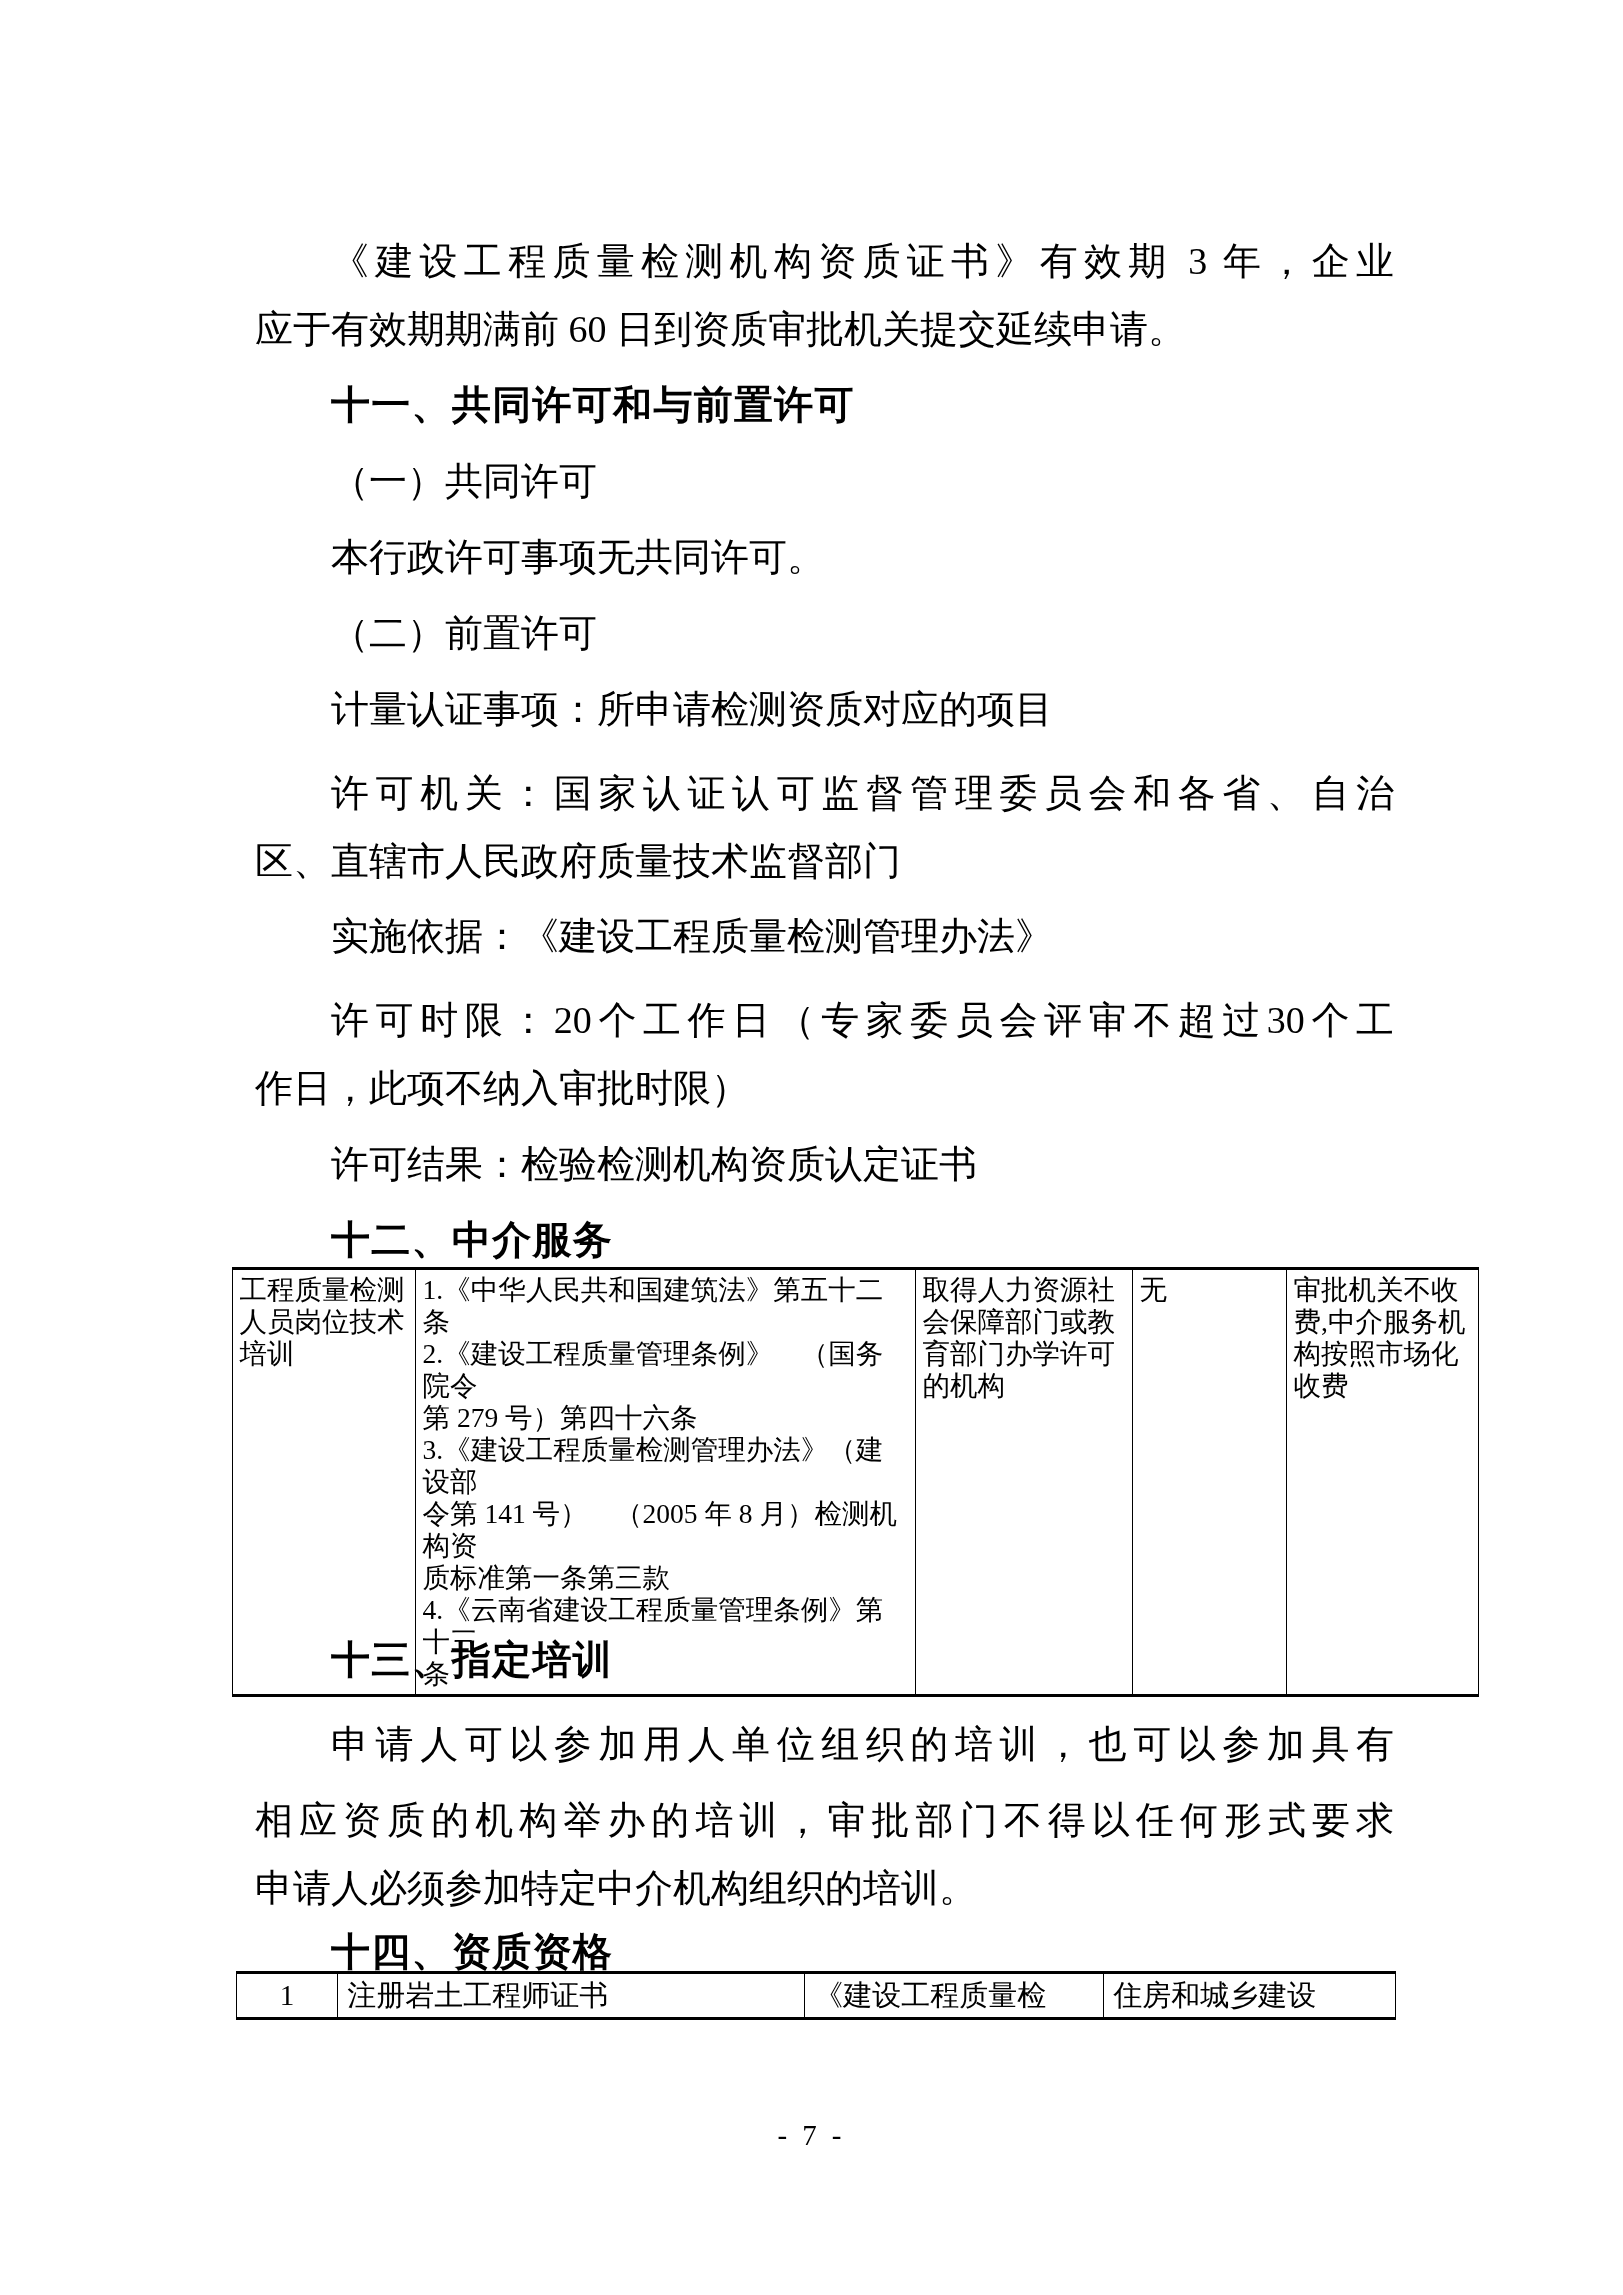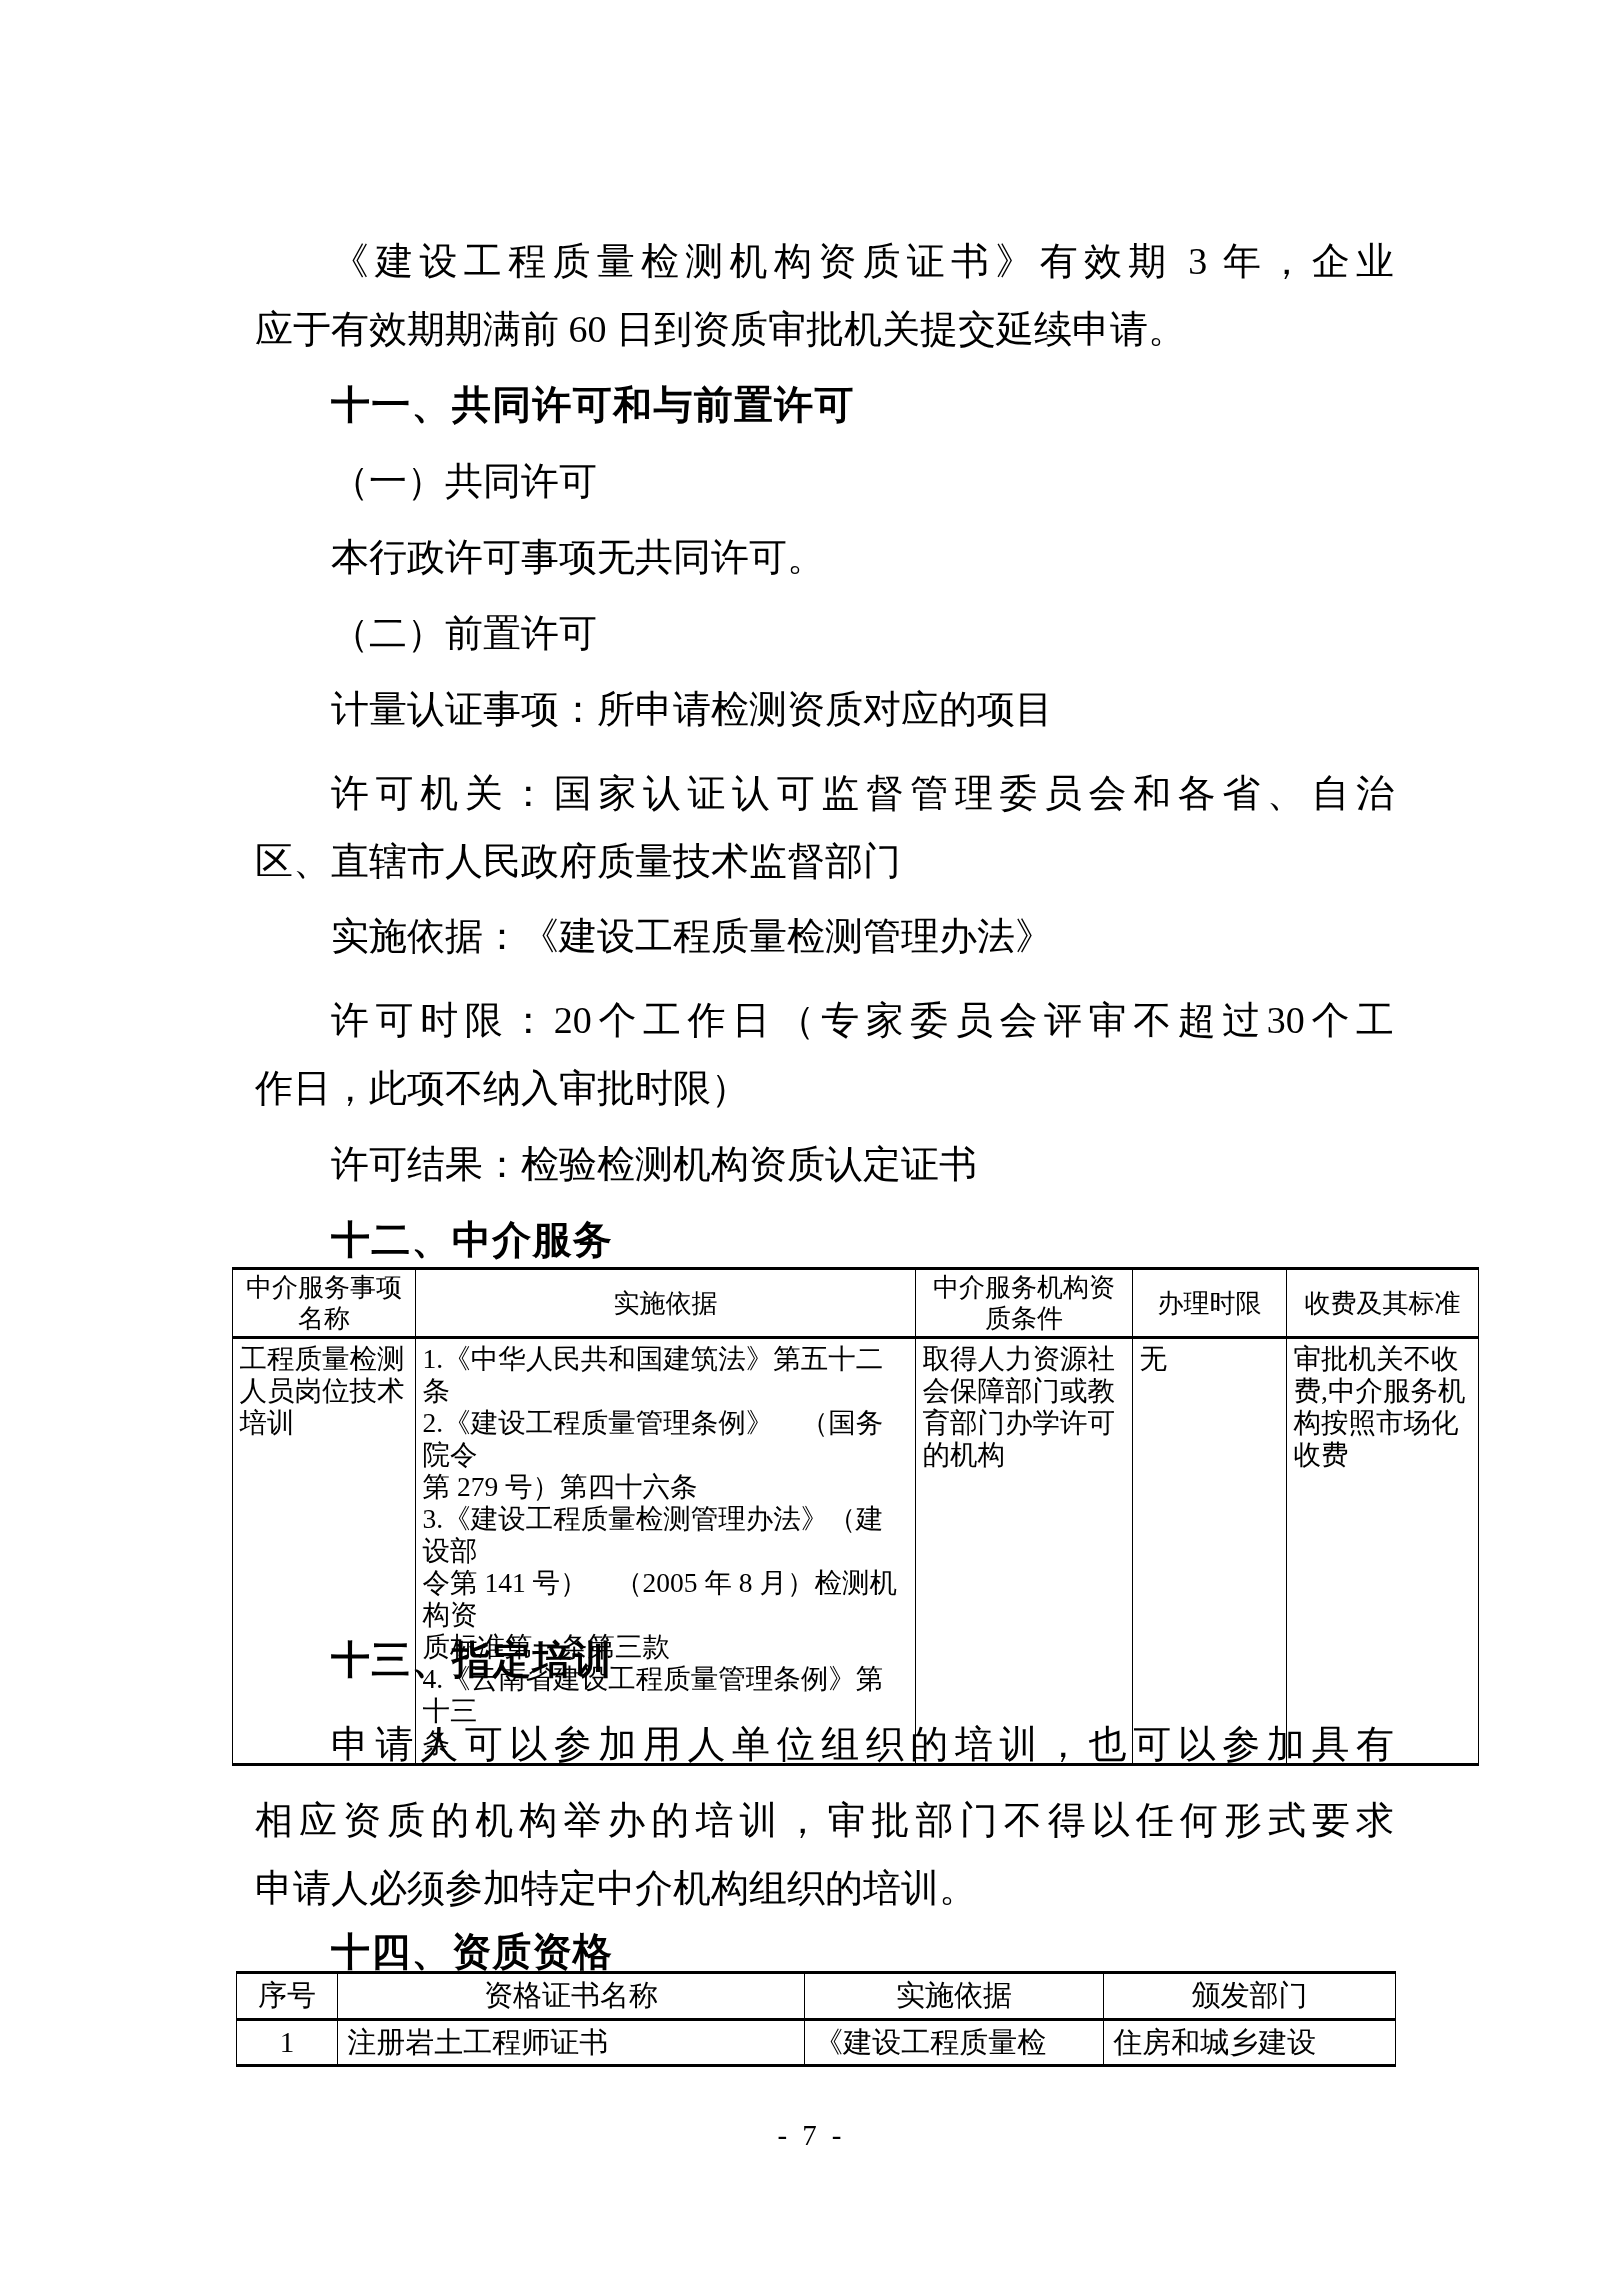--- a/index.html
+++ b/index.html
@@ -67,29 +67,20 @@
 
 <table id="table1">
   <colgroup>
     <col style="width:183px">
       <col style="width:500px">
       <col style="width:217px">
     <col style="width:154px">
       <col style="width:192px">
   </colgroup>
   <tbody>
-      <tr>
-    <th>中介服务事项
-名称</th>
-    <th>实施依据</th>
-    <th>中介服务机构资
-质条件</th>
-    <th>办理时限</th>
-    <th>收费及其标准</th>
-  </tr>
   <tr>
     <td>工程质量检测
 人员岗位技术
 培训</td>
     <td>1.《中华人民共和国建筑法》第五十二条
 2.《建设工程质量管理条例》　（国务院令
 第 279 号）第四十六条
 3.《建设工程质量检测管理办法》（建设部
 令第 141 号）　（2005 年 8 月）检测机构资
 质标准第一条第三款
@@ -115,26 +106,20 @@
 <div class="ln ind hd" style="top:1928px">十四、资质资格</div>
 
 <table id="table2">
   <colgroup>
     <col style="width:101px">
       <col style="width:467px">
       <col style="width:299px">
       <col style="width:292px">
   </colgroup>
   <tbody>
-      <tr>
-    <th>序号</th>
-    <th>资格证书名称</th>
-    <th>实施依据</th>
-    <th>颁发部门</th>
-  </tr>
   <tr>
     <td class="ctr">1</td>
     <td>注册岩土工程师证书</td>
     <td>《建设工程质量检</td>
     <td>住房和城乡建设</td>
   </tr>
 </tbody>
   </table>
 
 <div class="pageno">- 7 -</div>

